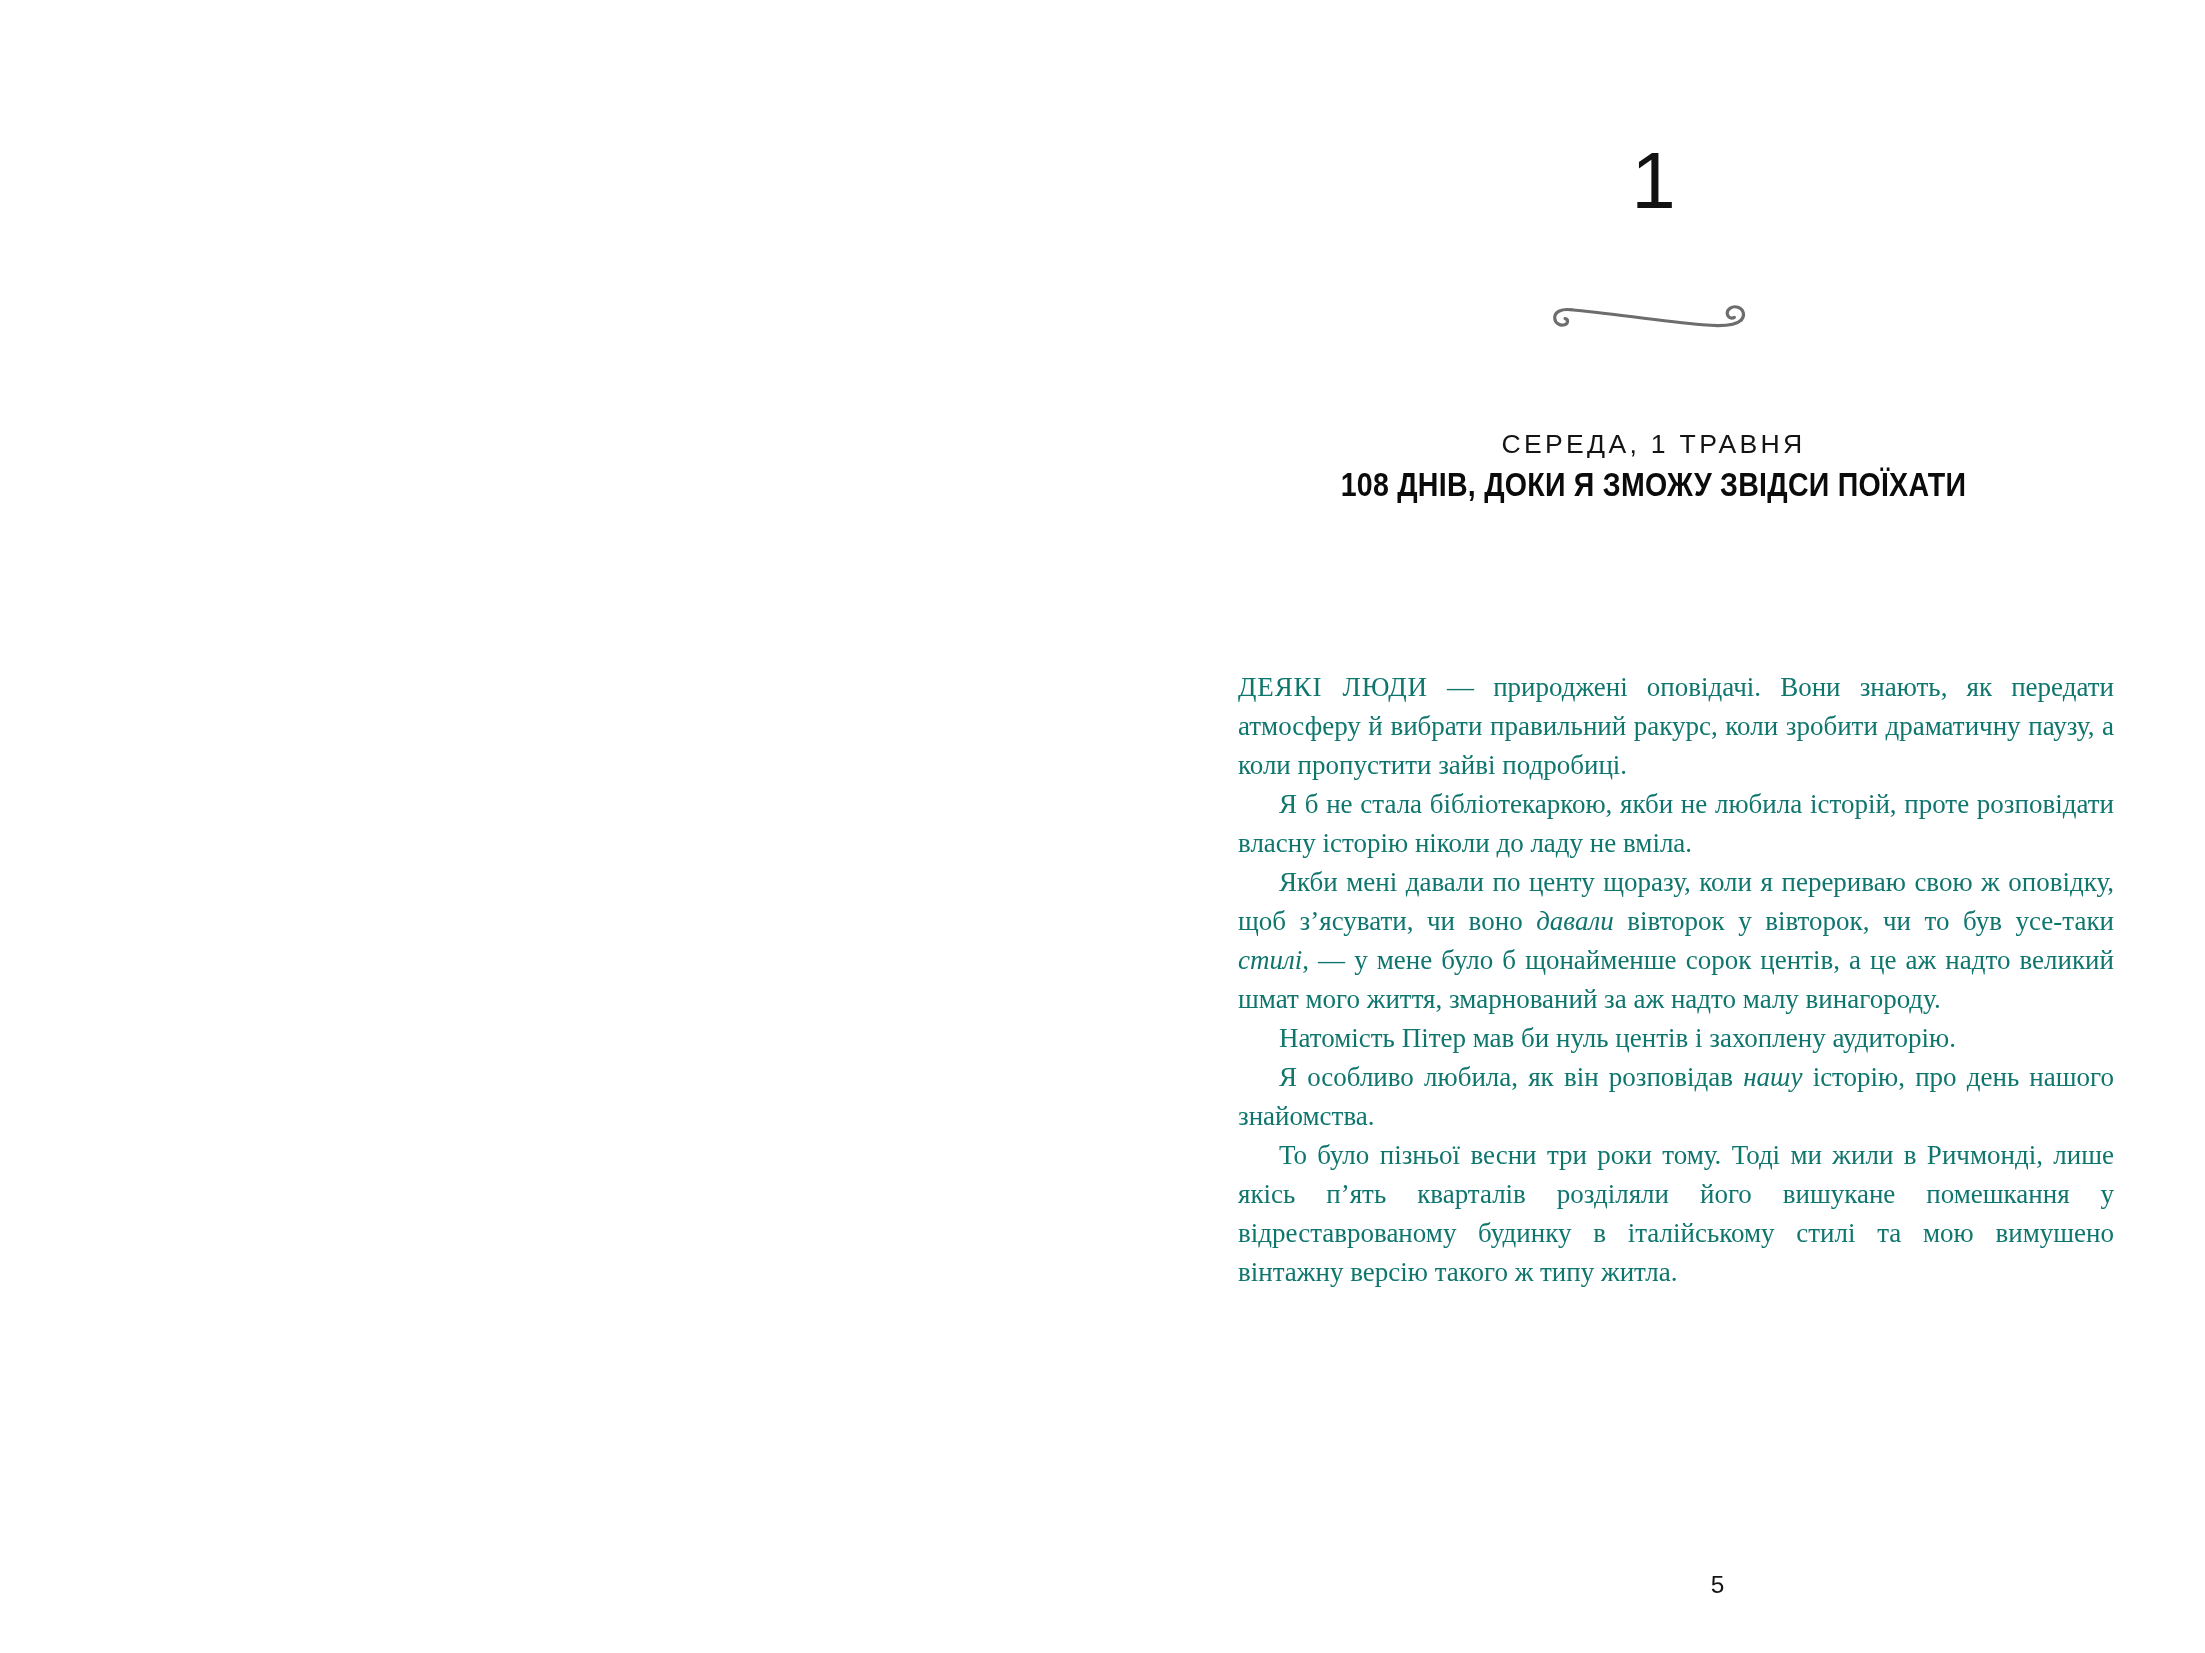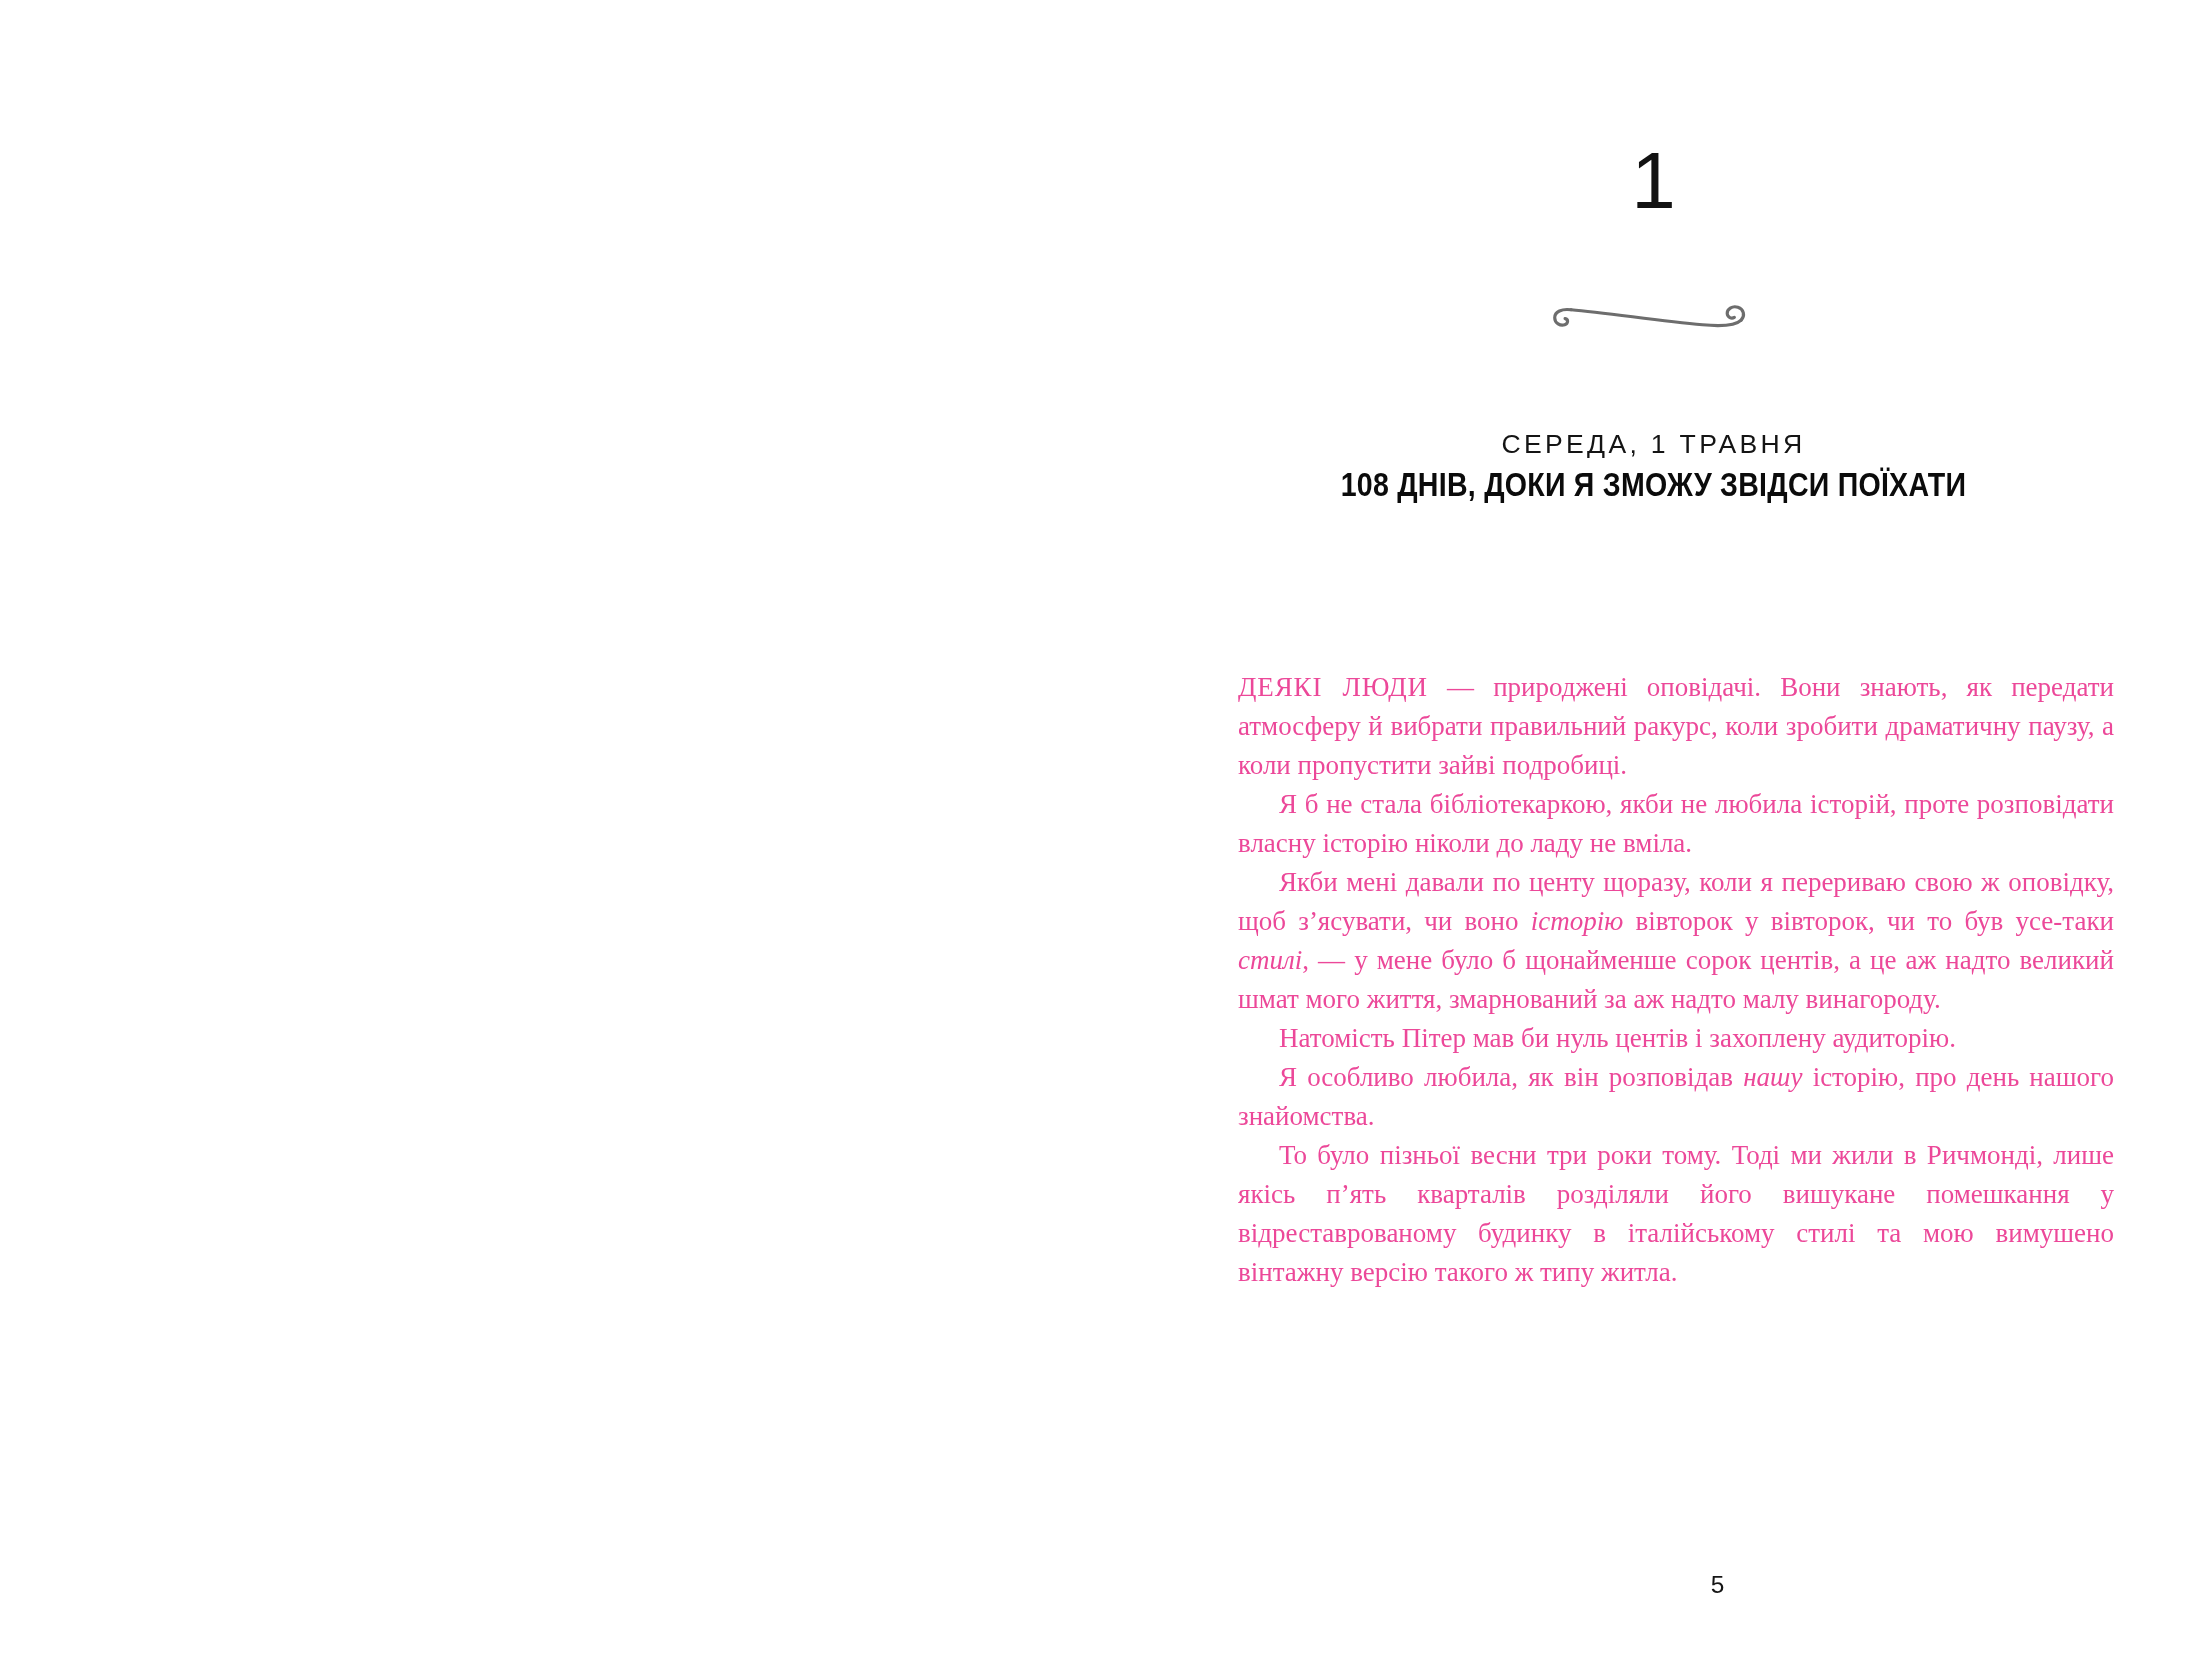--- a/index.html
+++ b/index.html
@@ -97,21 +97,21 @@
     position: absolute;
     left: 136px;
     top: 668px;
     width: 876px;
   }
   .body-paragraph {
     margin: 0;
     font-family: "Liberation Serif", "DejaVu Serif", serif;
     font-size: 27px;
     line-height: 39px;
-    color: #ec4899;
+    color: #0f766e;
     text-align: justify;
     text-justify: inter-word;
     hyphens: manual;
     text-indent: 41px;
   }
   .body-paragraph.first {
     text-indent: 0;
   }
   .smallcaps-opening {
     font-variant: normal;
@@ -172,21 +172,21 @@
       <div class="heading-date">СЕРЕДА, 1 ТРАВНЯ</div>
       <div class="heading-countdown">108 ДНІВ, ДОКИ Я ЗМОЖУ ЗВІДСИ ПОЇХАТИ</div>
     </div>
 
     <div class="body-column">
 
       <p class="body-paragraph first"><span class="smallcaps-opening">ДЕЯКІ ЛЮДИ</span><span> — природжені оповідачі. Вони знають, як передати атмосферу й вибрати правильний ракурс, коли зробити драматичну паузу, а коли пропустити зайві подро­биці.</span></p>
 
       <p class="body-paragraph"><span>Я б не стала бібліотекаркою, якби не любила історій, проте розповідати власну історію ніколи до ладу не вміла.</span></p>
 
-      <p class="body-paragraph"><span>Якби мені давали по центу щоразу, коли я перериваю свою ж оповідку, щоб з’ясувати, чи воно </span><span class="em">історію</span><span> вівторок у вівторок, чи то був усе-таки </span><span class="em">стилі</span><span>, — у мене було б що­найменше сорок центів, а це аж надто великий шмат мого життя, змарнований за аж надто малу винагороду.</span></p>
+      <p class="body-paragraph"><span>Якби мені давали по центу щоразу, коли я перериваю свою ж оповідку, щоб з’ясувати, чи воно </span><span class="em">давали</span><span> вівторок у вівторок, чи то був усе-таки </span><span class="em">стилі</span><span>, — у мене було б що­найменше сорок центів, а це аж надто великий шмат мого життя, змарнований за аж надто малу винагороду.</span></p>
 
       <p class="body-paragraph"><span>Натомість Пітер мав би нуль центів і захоплену аудито­рію.</span></p>
 
       <p class="body-paragraph"><span>Я особливо любила, як він розповідав </span><span class="em">нашу</span><span> історію, про день нашого знайомства.</span></p>
 
       <p class="body-paragraph"><span>То було пізньої весни три роки тому. Тоді ми жили в Рич­монді, лише якісь п’ять кварталів розділяли його вишукане помешкання у відреставрованому будинку в італійському стилі та мою вимушено вінтажну версію такого ж типу житла.</span></p>
 
     </div>
 
     <div class="page-folio">

